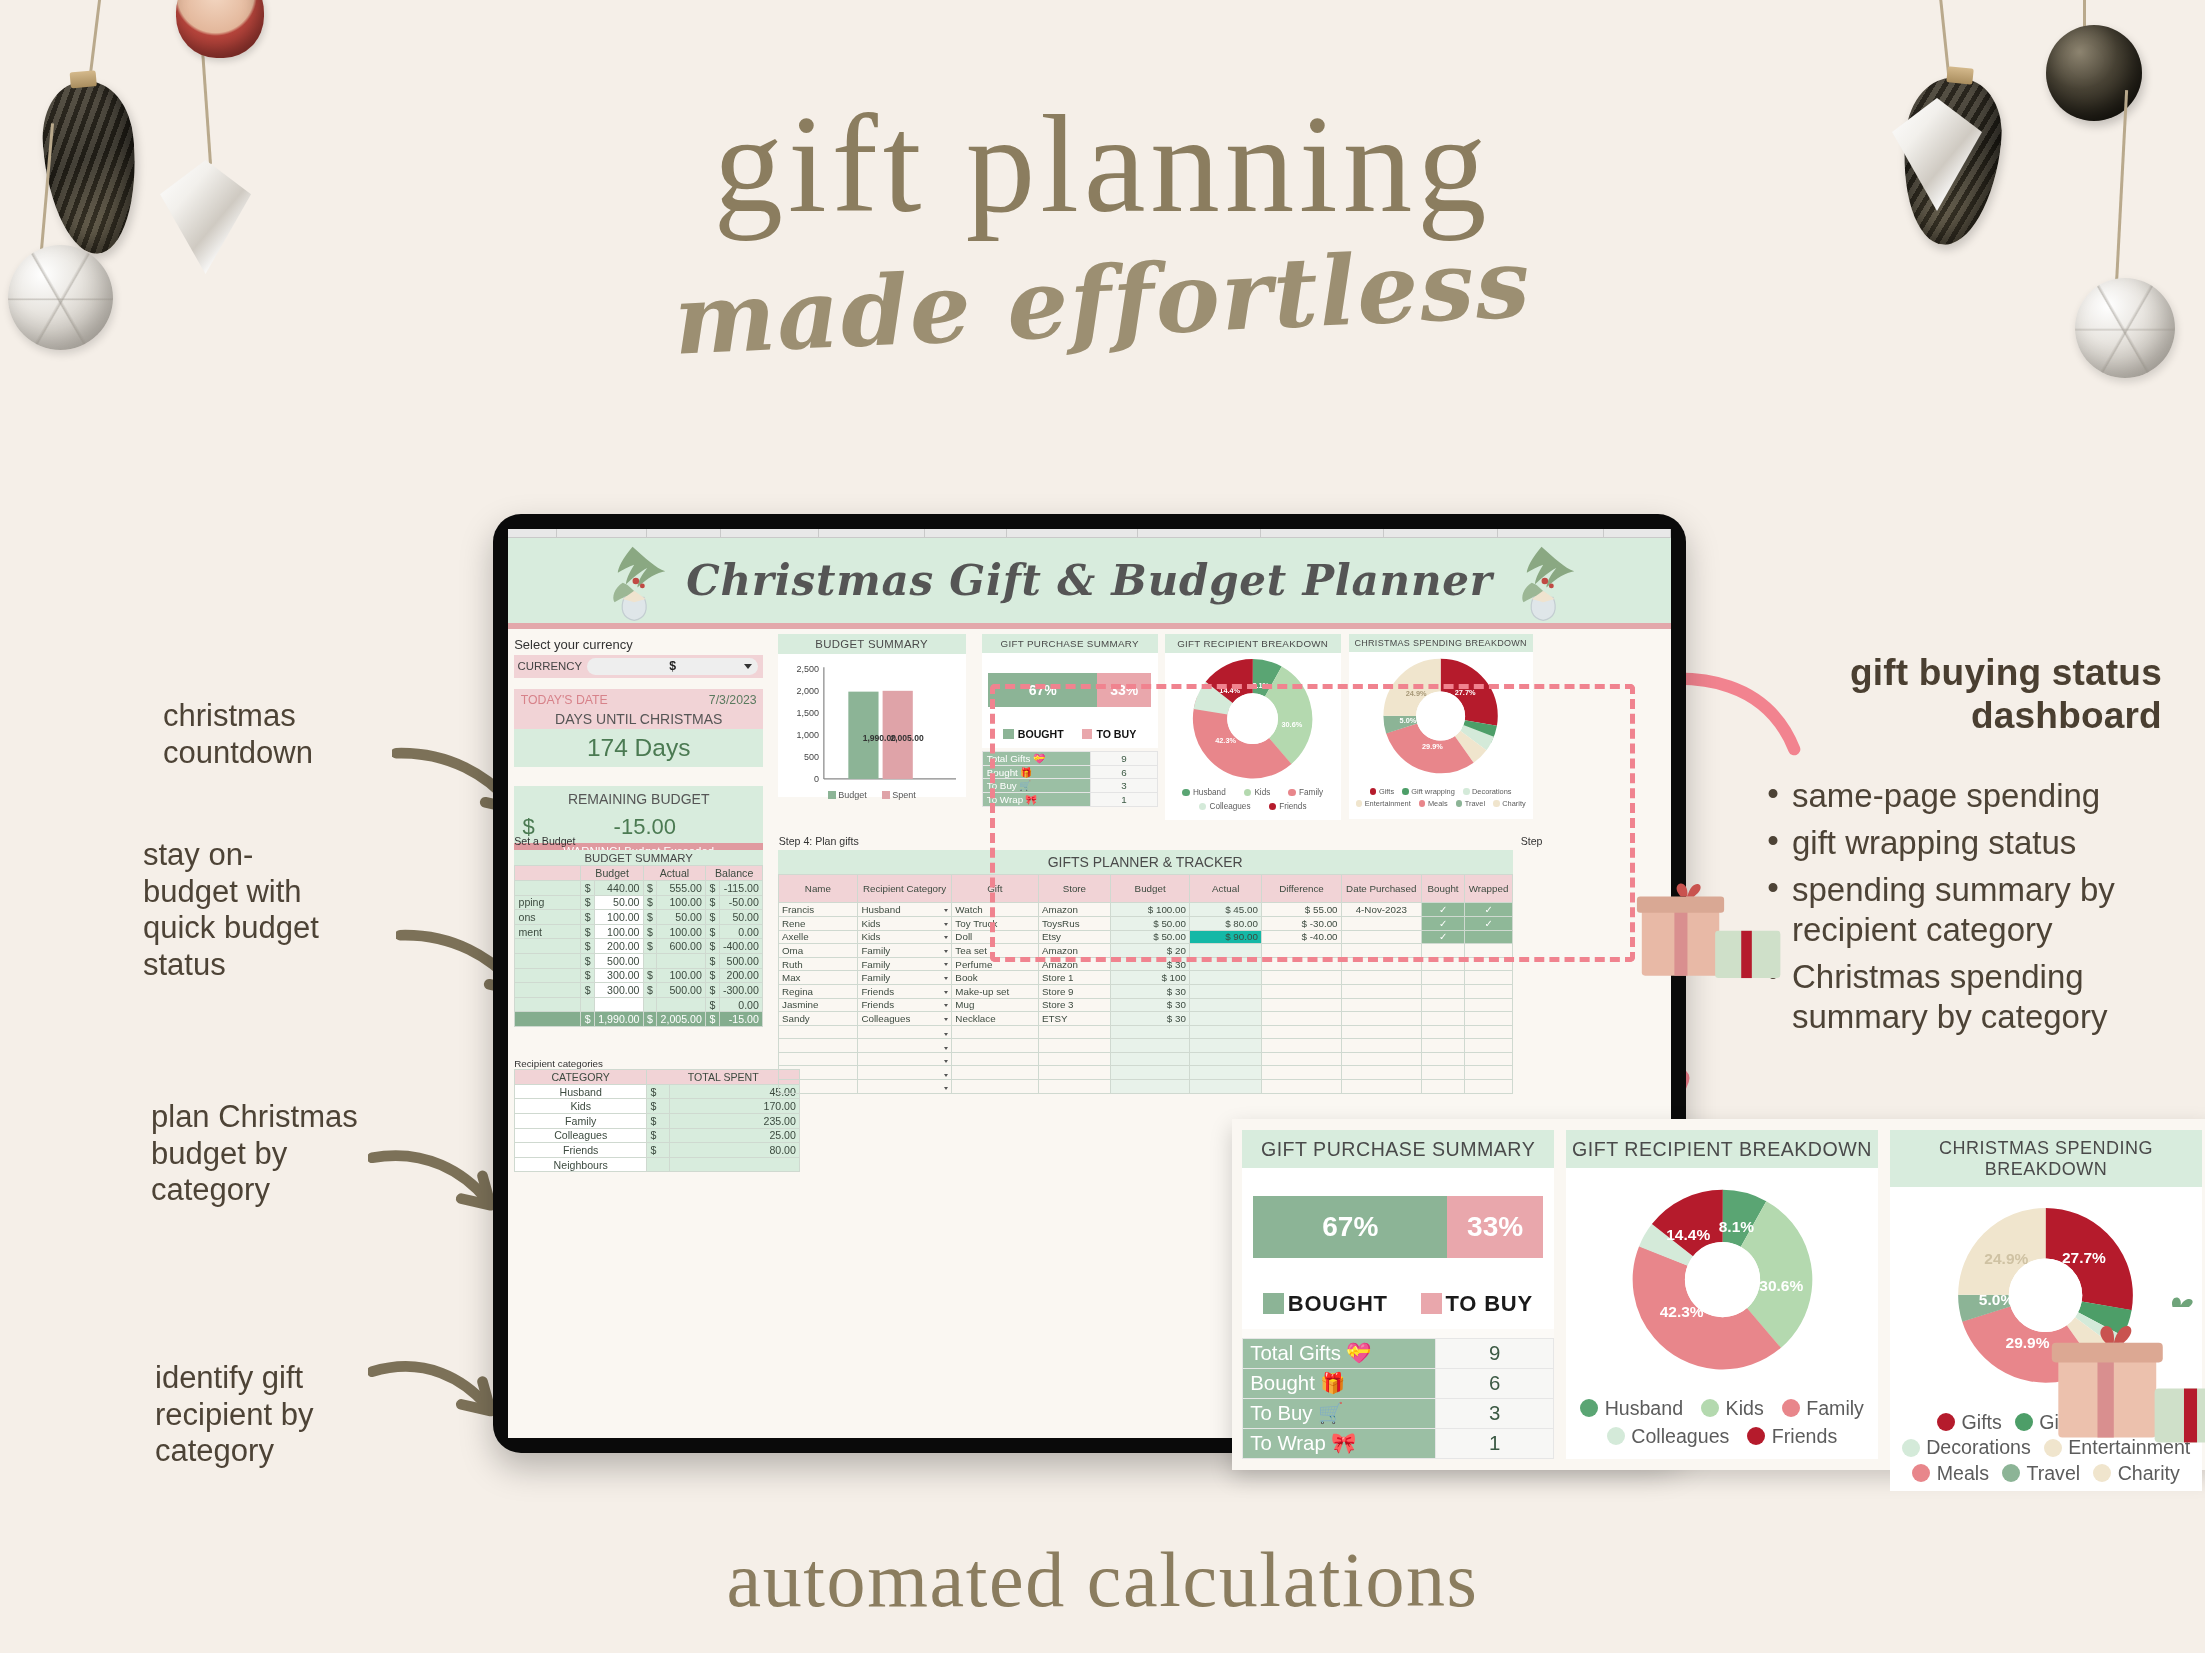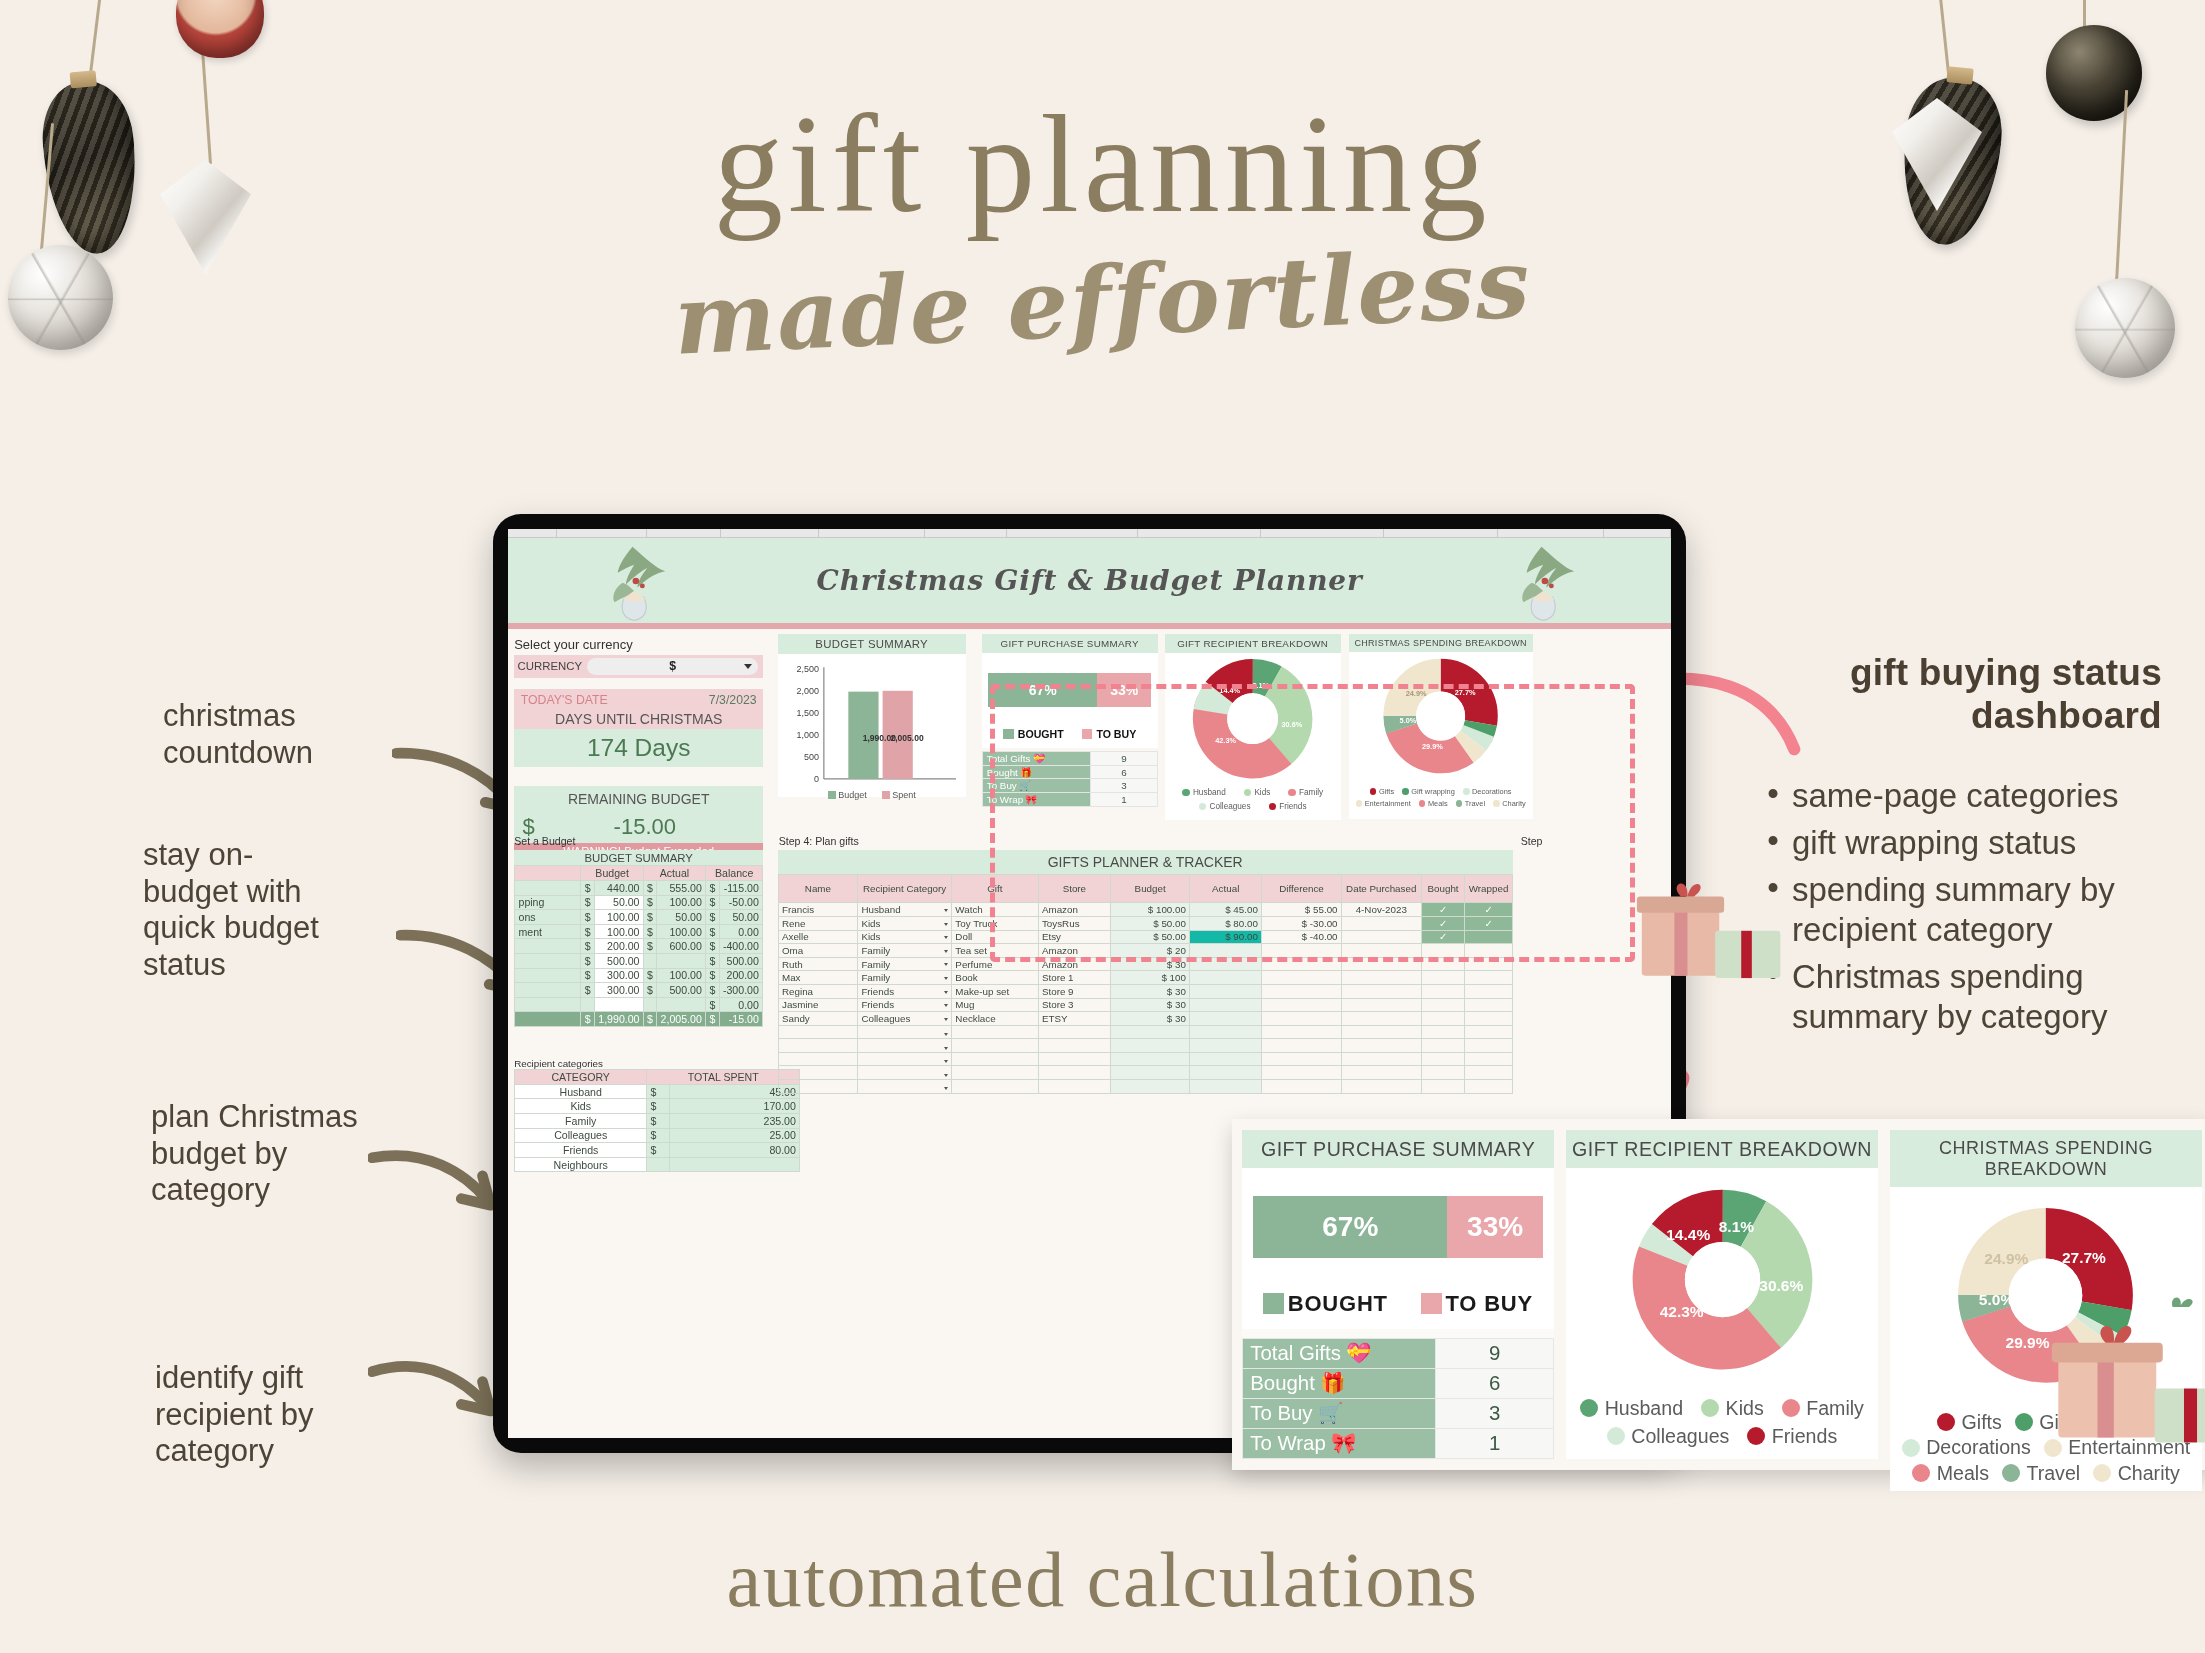--- a/index.html
+++ b/index.html
@@ -95,21 +95,21 @@
   
   .colhead { height:9.8px; background:#e8e8e8; border-bottom:0.8px solid #c9c9c9; display:flex; }
   .colhead div { border-right:0.8px solid #c9c9c9; height:100%; }
 
   .sheet-banner {
     background:#d8ecdd; height:85px; display:flex; align-items:center; justify-content:center;
     position:relative;
   }
   .sheet-banner .t {
     font-family:"DejaVu Serif", serif; font-style:italic; font-weight:700;
-    font-size:28px; color:#555; letter-spacing:0.8px;
+    font-size:42px; color:#555; letter-spacing:0.8px;
   }
   .banner-rule { height:5.7px; background:#e3a8ab; }
 
   .sheet-body { position:relative; background:#faf7f2; height:calc(100% - 102px); }
 
   
   .wlabel { font-size:13px; color:#333; }
   .pinkrow { background:#f1d3d6; }
   .greenrow { background:#d8ecdd; }
   .cardtitle {
@@ -224,21 +224,21 @@
 recipient by
 category</div>
 <svg class="arrow" style="left:368px;top:1352px;" width="139" height="86" viewBox="0 0 170 105">
   <path d="M5 24 C70 4 118 34 146 66" stroke="#7c7158" stroke-width="13" fill="none" stroke-linecap="round"></path>
   <path d="M114 64 L150 72 L140 36" stroke="#7c7158" stroke-width="13" fill="none" stroke-linecap="round" stroke-linejoin="round"></path>
 </svg>
 
 <div class="right-head" style="left:1850px;top:651px;white-space:pre-line;text-align:right;">gift buying status
 dashboard</div>
 <ul class="right-list" style="left:1764px;top:776px;width:408px;">
-  <li>same-page categories</li>
+  <li>same-page spending</li>
   <li>gift wrapping status</li>
   <li>spending summary by recipient category</li>
   <li>Christmas spending summary by category</li>
 </ul>
 
 <svg class="arrow" style="left:1613px;top:653px;" width="188" height="106" viewBox="0 0 230 130">
   <path d="M222 118 C190 38 110 20 18 38" stroke="#f2838f" stroke-width="15" fill="none" stroke-linecap="round"></path>
   <path d="M58 14 L12 38 L56 62" stroke="#f2838f" stroke-width="15" fill="none" stroke-linecap="round" stroke-linejoin="round"></path>
 </svg>
 

